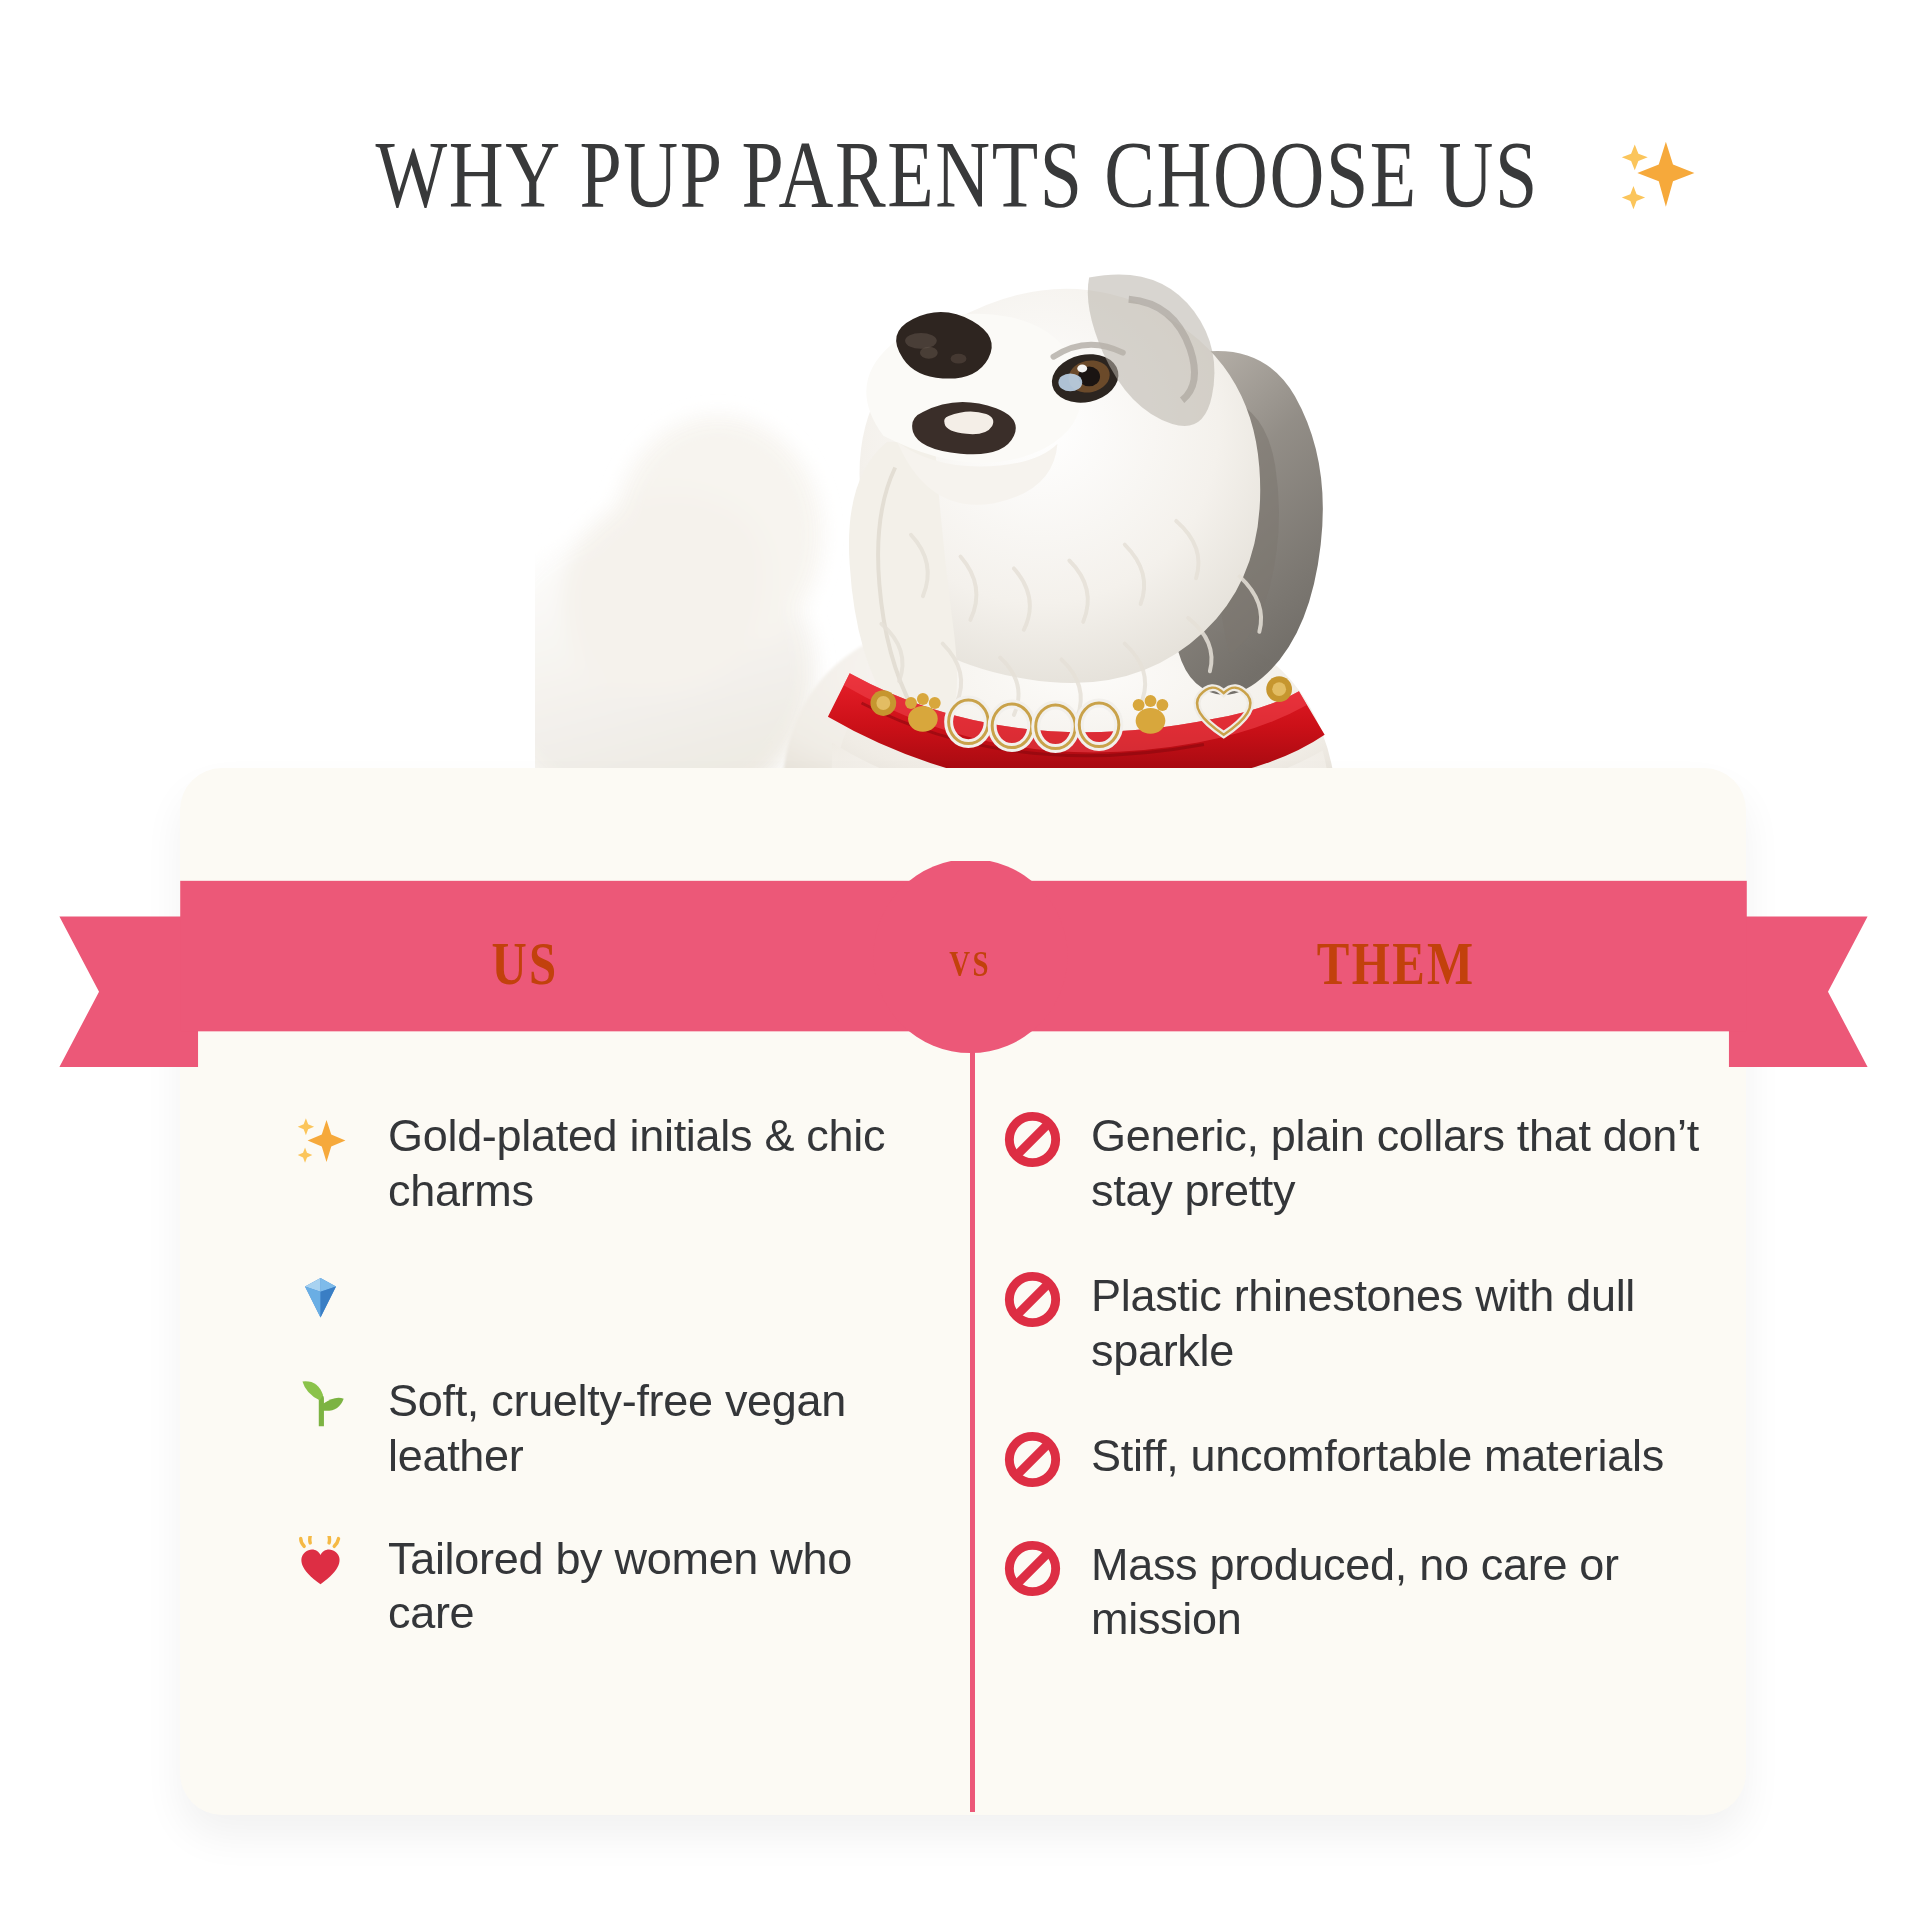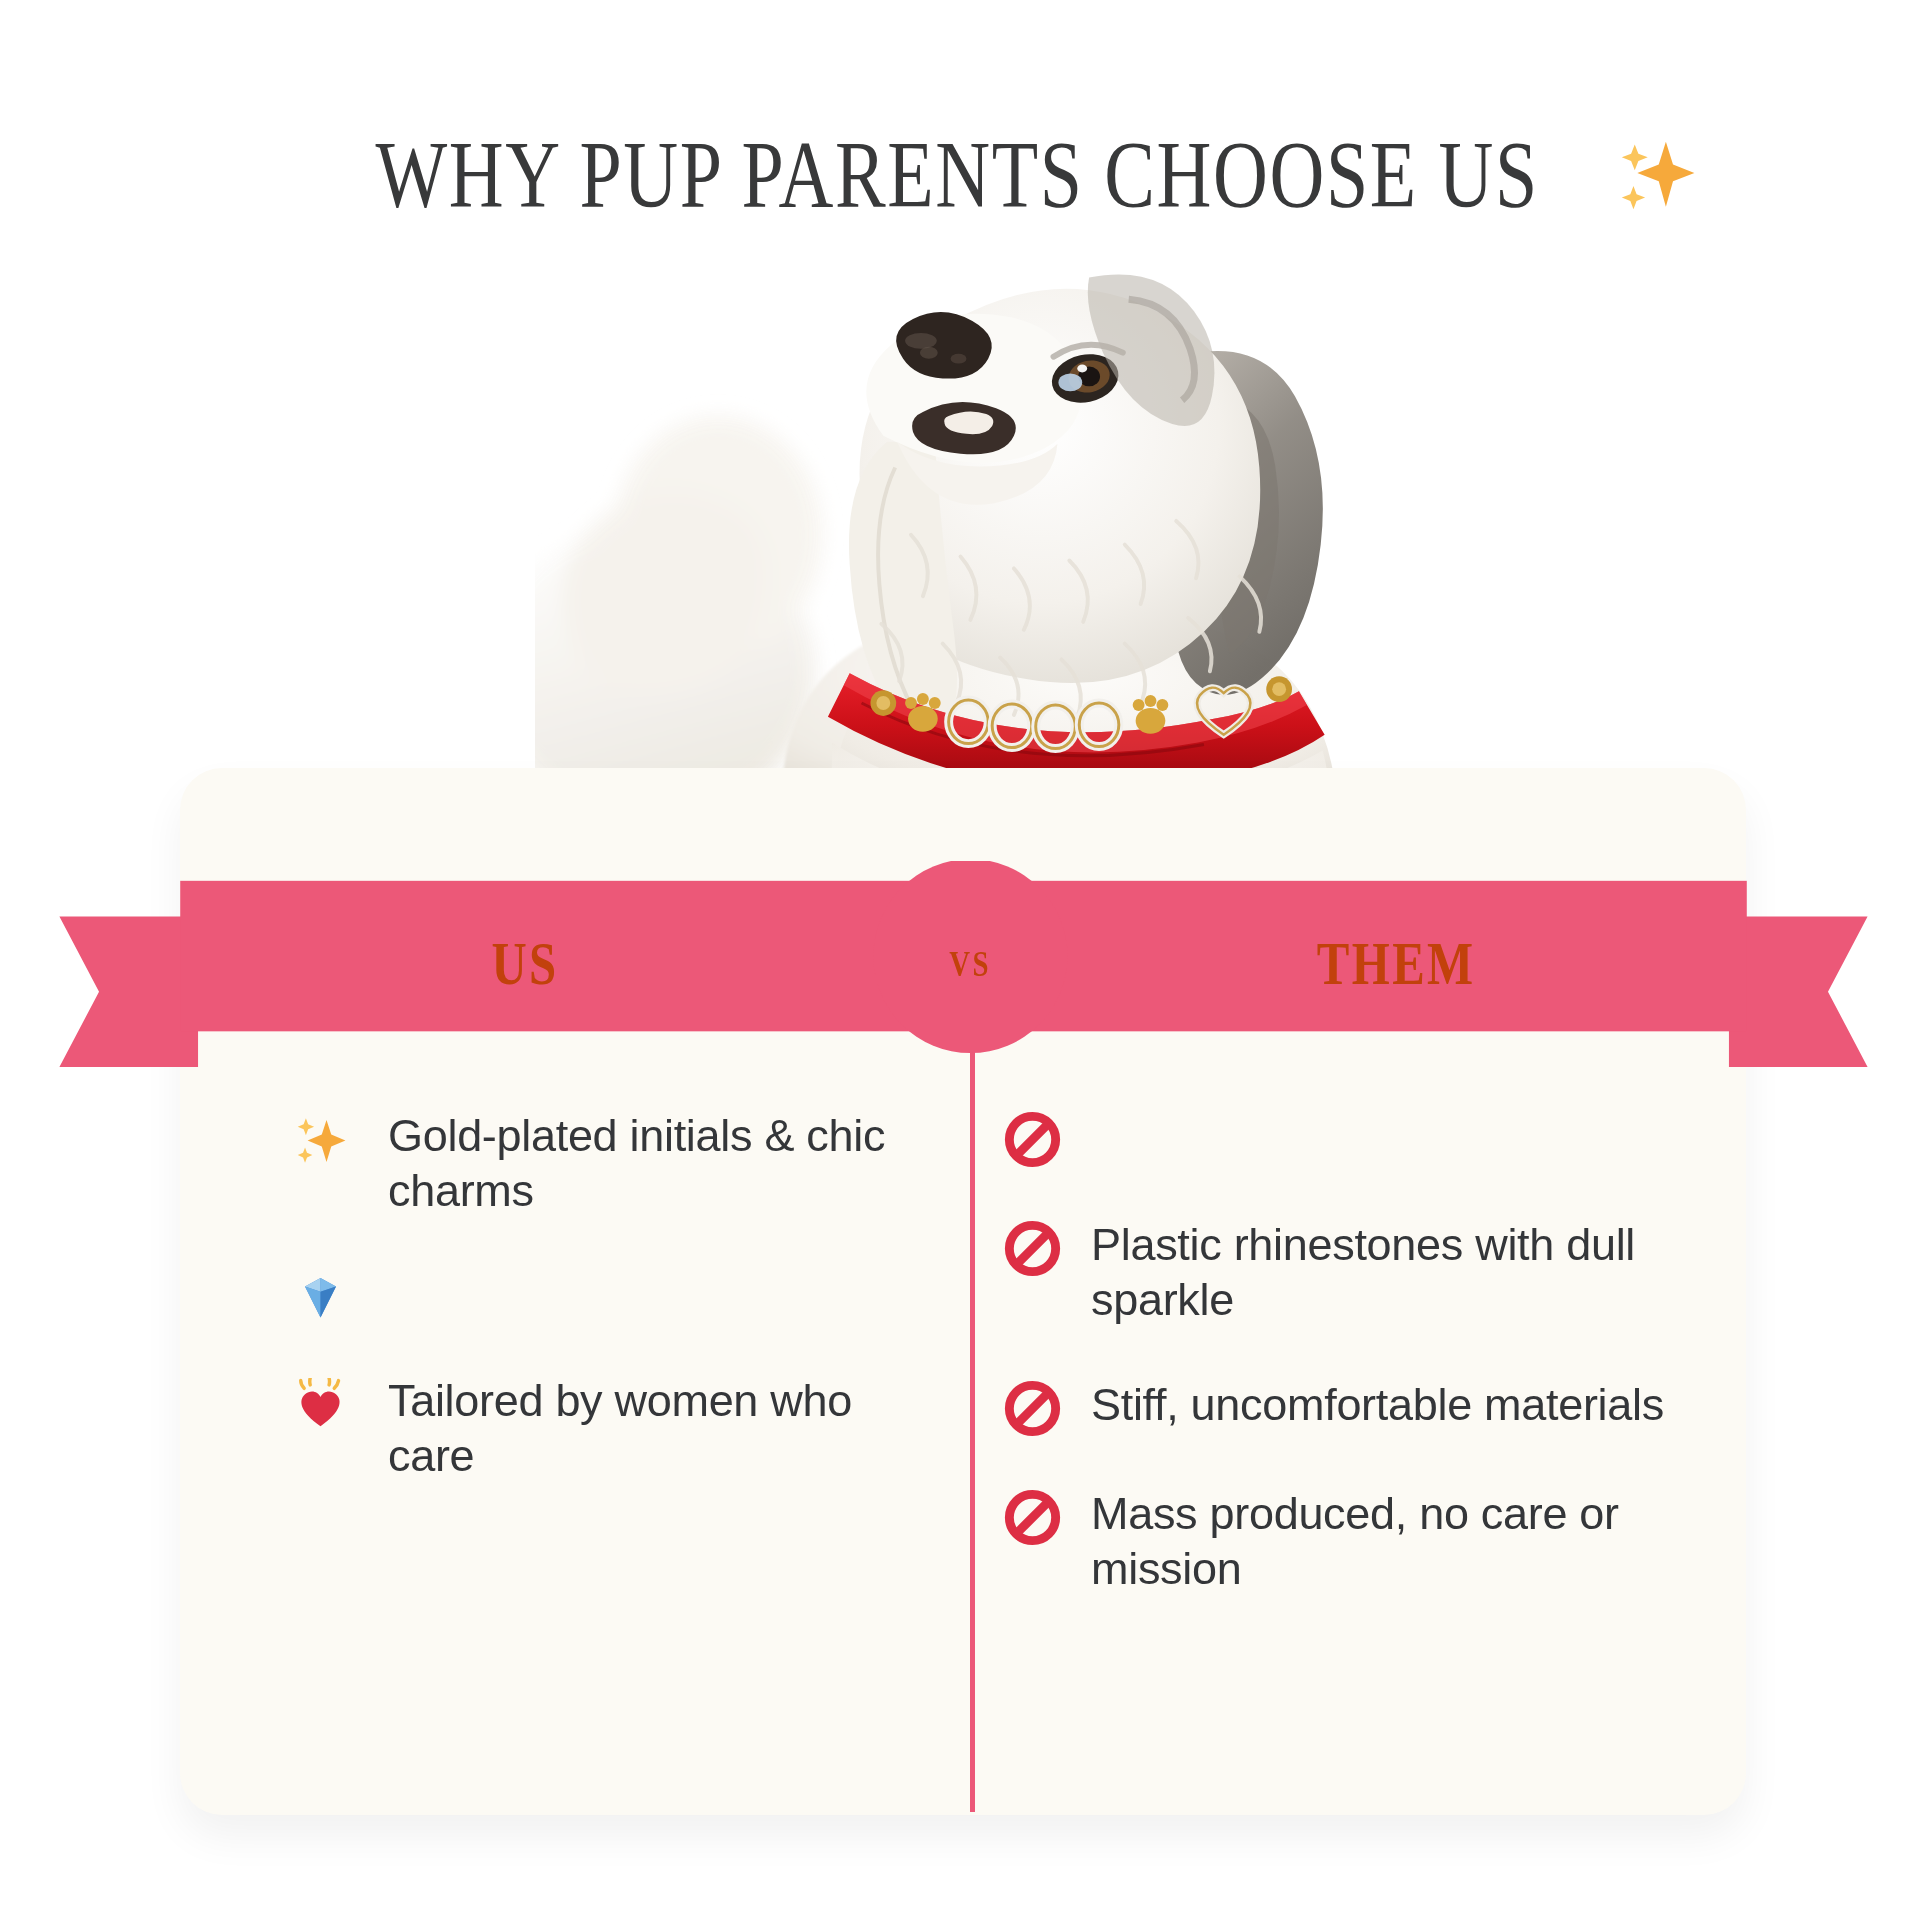--- a/index.html
+++ b/index.html
@@ -318,20 +318,30 @@
         <svg viewBox="0 0 64 64" width="55" height="55" aria-hidden="true">
           <path d="M14 18 L32 8 L50 18 L32 54 Z" fill="#4A90D9"></path>
           <path d="M14 18 L32 8 L32 24 Z" fill="#A8D2F0"></path>
           <path d="M32 8 L50 18 L32 24 Z" fill="#7EBBEA"></path>
           <path d="M14 18 L32 24 L32 54 Z" fill="#6AAEE4"></path>
           <path d="M50 18 L32 24 L32 54 Z" fill="#3A7EC4"></path>
         </svg>
       </span>
     </div>
 
+    <div class="item">
+      <span class="item-icon">
+        <svg viewBox="0 0 64 64" width="55" height="55" aria-hidden="true">
+          <path d="M30 56 L30 24 q0 -4 3 -4 q3 0 3 4 L36 56 Z" fill="#7CB342"></path>
+          <path d="M31 26 q-16 -8 -20 -22 q18 -2 24 16 Z" fill="#8BC34A"></path>
+          <path d="M35 30 q14 -10 24 -6 q-6 16 -24 14 Z" fill="#7CB342"></path>
+        </svg>
+      </span>
+      <span class="item-text">Soft, cruelty-free vegan leather</span>
+    </div>
 
     <div class="item">
       <span class="item-icon">
         <svg viewBox="0 0 64 64" width="55" height="55" aria-hidden="true">
           <path d="M32 56 C8 40 6 26 14 19 C21 13 29 16 32 22 C35 16 43 13 50 19 C58 26 56 40 32 56 Z" fill="#DD2E44"></path>
           <path d="M13 12 q-4 -4 -4 -9" fill="none" stroke="#F5B944" stroke-width="4" stroke-linecap="round"></path>
           <path d="M20 8 q-1 -4 0 -8" fill="none" stroke="#F5B944" stroke-width="4" stroke-linecap="round"></path>
           <path d="M48 12 q4 -4 5 -9" fill="none" stroke="#F5B944" stroke-width="4" stroke-linecap="round"></path>
           <path d="M42 8 q1 -4 0 -8" fill="none" stroke="#F5B944" stroke-width="4" stroke-linecap="round"></path>
         </svg>
@@ -343,20 +353,21 @@
 
   <div class="col col-right">
 
     <div class="item">
       <span class="item-icon">
         <svg viewBox="0 0 64 64" width="57" height="57" aria-hidden="true">
           <circle cx="32" cy="32" r="26" fill="none" stroke="#DD2E44" stroke-width="10"></circle>
           <rect x="27" y="2" width="10" height="60" rx="0" transform="rotate(45 32 32)" fill="#DD2E44"></rect>
         </svg>
       </span>
+      <span class="item-text">Generic, plain collars that don’t stay pretty</span>
     </div>
 
     <div class="item">
       <span class="item-icon">
         <svg viewBox="0 0 64 64" width="57" height="57" aria-hidden="true">
           <circle cx="32" cy="32" r="26" fill="none" stroke="#DD2E44" stroke-width="10"></circle>
           <rect x="27" y="2" width="10" height="60" transform="rotate(45 32 32)" fill="#DD2E44"></rect>
         </svg>
       </span>
       <span class="item-text">Plastic rhinestones with dull sparkle</span>

